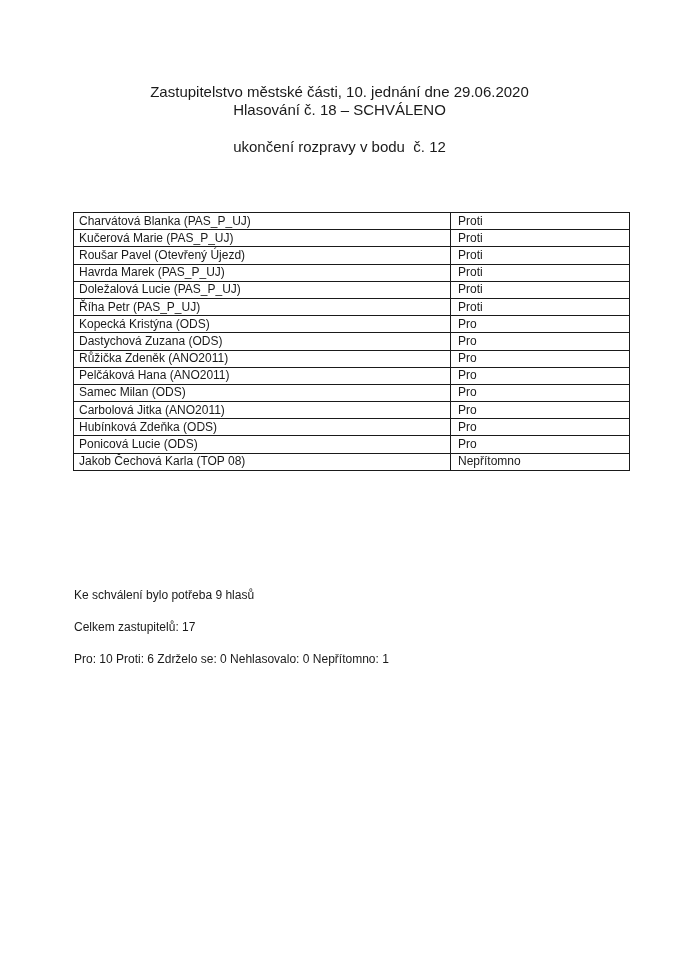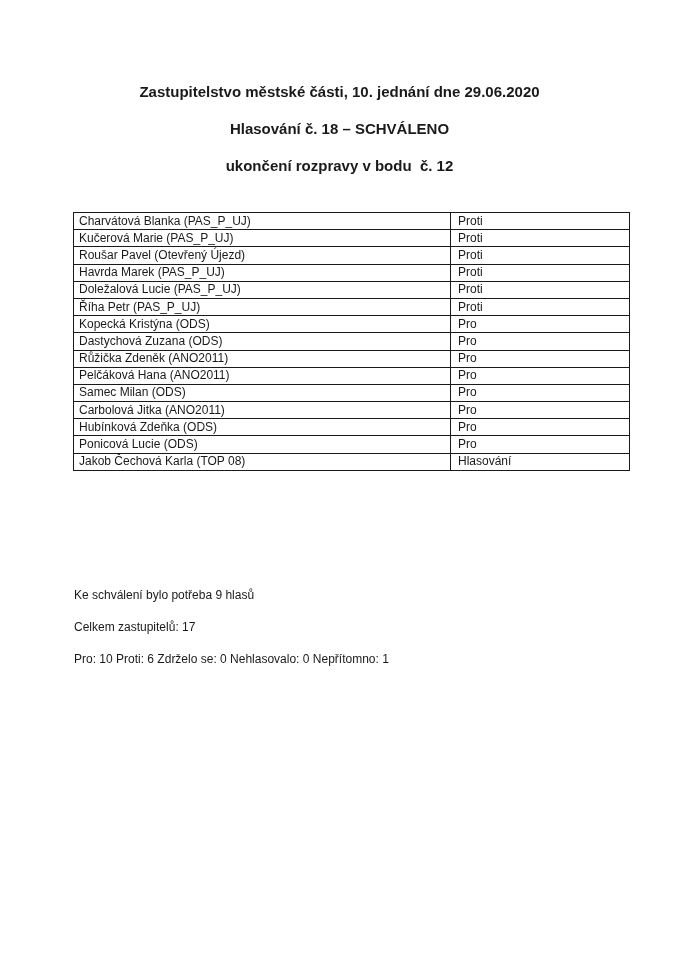--- a/index.html
+++ b/index.html
@@ -14,27 +14,27 @@
     font-family: "Liberation Sans", sans-serif;
     color: #1a1a1a;
     overflow: hidden;
   }
   .titles {
     text-align: center;
     margin: 0 33px;
   }
   .title-line {
     font-size: 15px;
-    font-weight: bold;
+    font-weight: normal;
     line-height: 18px;
     margin: 0;
     white-space: pre-wrap;
   }
   #title1 { margin-top: 83px; }
-  #title2 { margin-top: 19px; }
+  #title2 { }
   #title3 { margin-top: 19px; }
 
   table.vote-table {
     position: absolute;
     left: 73px;
     top: 212px;
     width: 540px;
     border-collapse: collapse;
     table-layout: fixed;
     padding-left: 8px;
@@ -128,21 +128,21 @@
       <tr>
         <td class="name-col">Hubínková Zdeňka (ODS)</td>
         <td class="vote-col">Pro</td>
       </tr>
       <tr>
         <td class="name-col">Ponicová Lucie (ODS)</td>
         <td class="vote-col">Pro</td>
       </tr>
       <tr>
         <td class="name-col">Jakob Čechová Karla (TOP 08)</td>
-        <td class="vote-col">Hlasování</td>
+        <td class="vote-col">Nepřítomno</td>
       </tr>
     </tbody>
 </table>
 
 <div class="summary">
   <p>Ke schválení bylo potřeba 9 hlasů</p>
   <p>Celkem zastupitelů: 17</p>
   <p>Pro: 10 Proti: 6 Zdrželo se: 0 Nehlasovalo: 0 Nepřítomno: 1</p>
 </div>
 

